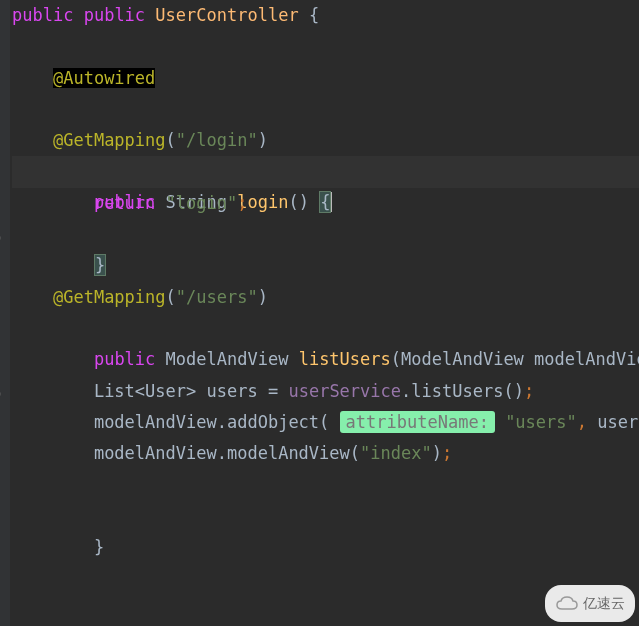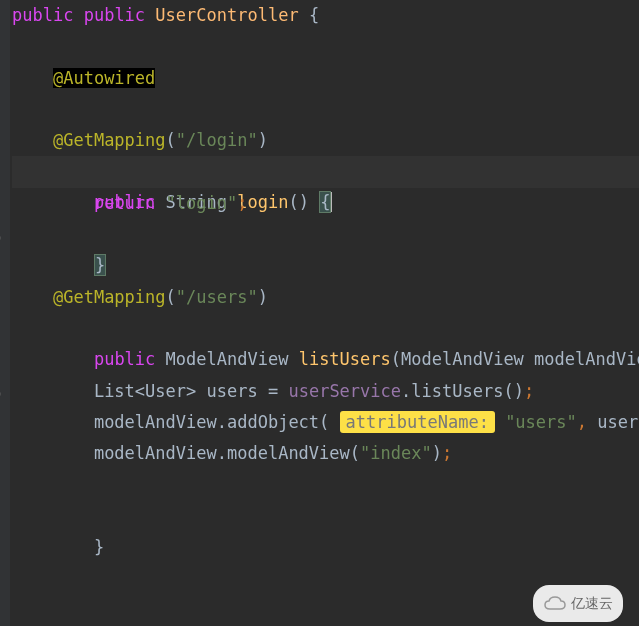--- a/index.html
+++ b/index.html
@@ -25,37 +25,37 @@
   .current-line { background: #323232; }
   .k-annotation { color: #bbb529; }
   .k-annotation-hl { color: #bbb529; background: #000000; }
   .k-keyword { color: #d946ef; }
   .k-field { color: #9876aa; }
   .k-string { color: #6a8759; }
   .k-method { color: #ffc66d; margin-top: 37px; }
   .k-public-name { color: #fdba74; margin-top: 36px; }
   .k-comma { color: #cc7832; }
   .hint {
-    background: #fde047;
+    background: #86efac;
     color: #787878;
     border-radius: 3px;
     padding: 1px 6px;
     font-style: normal;
   }
   .brace-match { background: #3a514d; border: 1px solid #5e7a66; }
   .cursor-mark { border-left: 1px solid #bbbbbb; }
   .gutter-icon {
     position: absolute;
     left: -11px;
     width: 12px; height: 12px;
     color: #6e6e6e;
   }
   .watermark {
     position: absolute;
-    right: 16px; bottom: 4px;
+    right: 4px; bottom: 4px;
     display: flex; align-items: center;
     background: rgba(255,255,255,0.9);
     border-radius: 16px;
     padding: 3px 10px;
     gap: 4px;
     font-size: 14px;
     color: #666;
     font-family: sans-serif;
   }
 </style>

